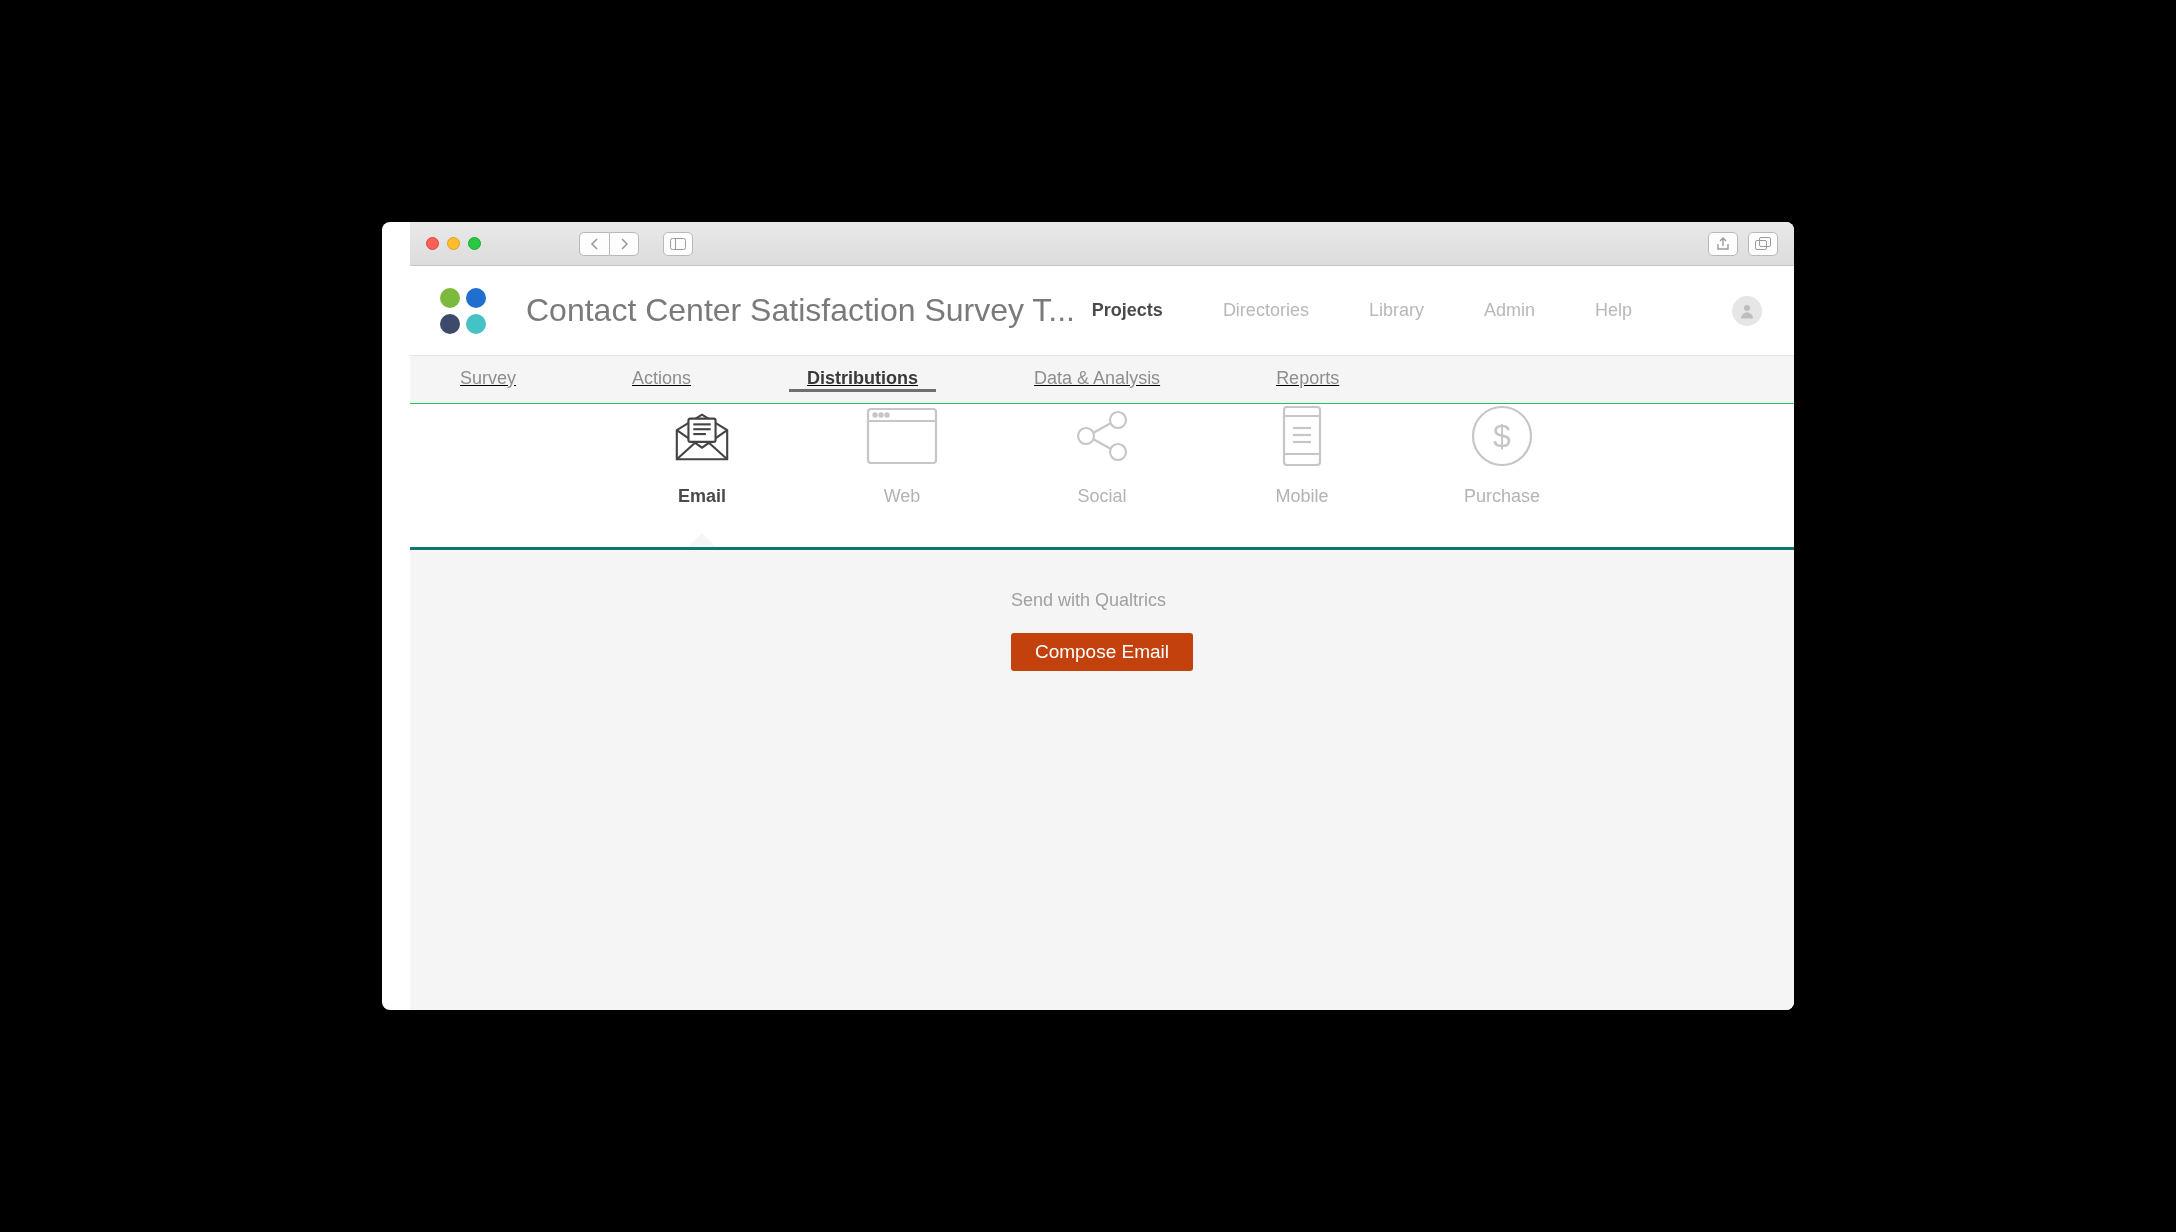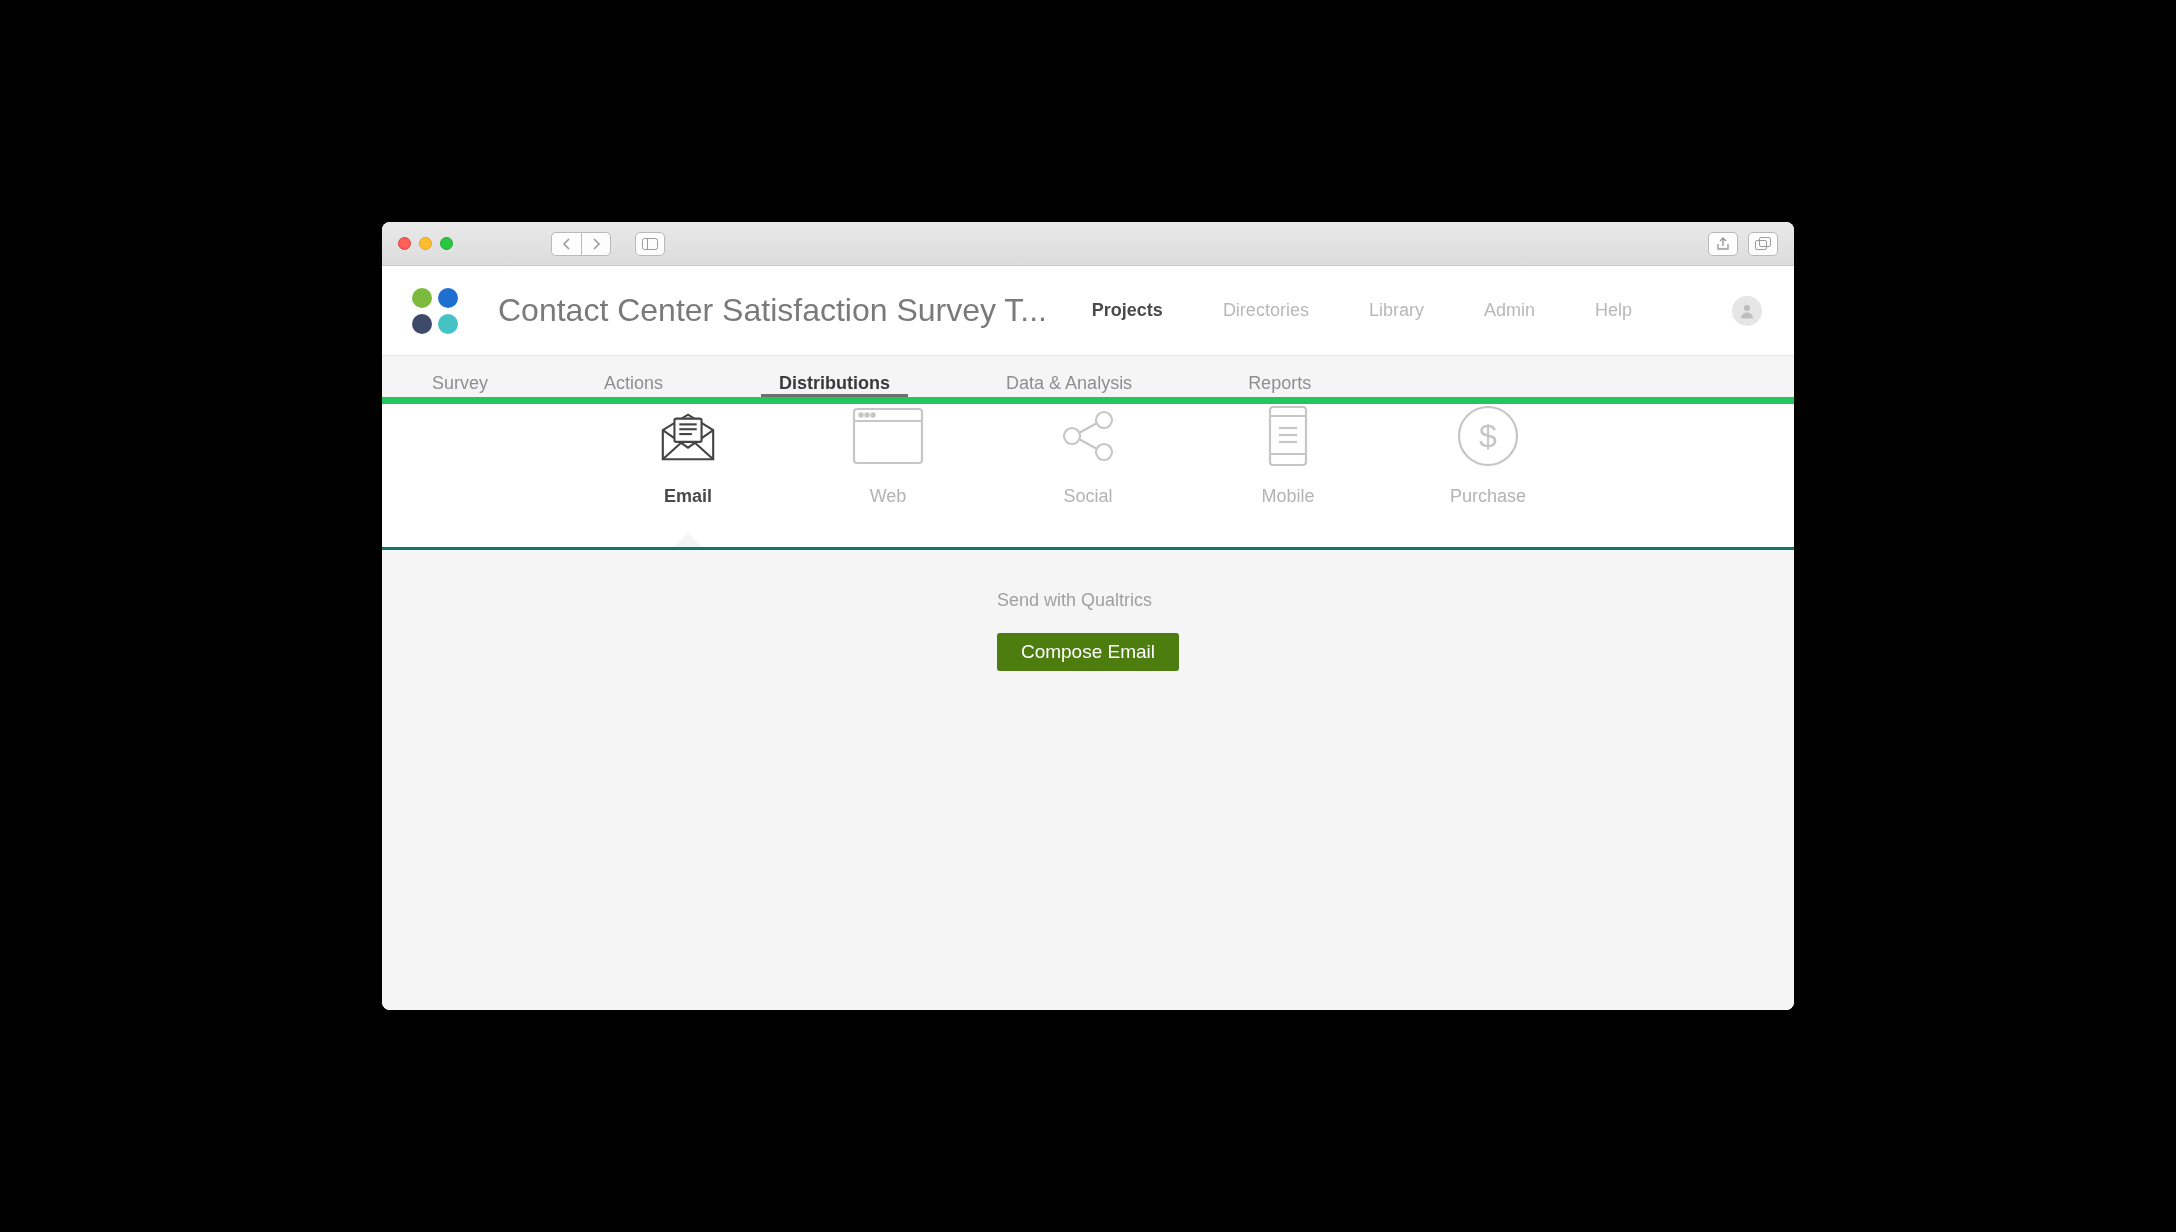--- a/index.html
+++ b/index.html
@@ -9,20 +9,21 @@
     left: 50%; top: 50%;
     transform: translate(-50%, -50%);
     width: 1412px;
     height: 788px;
     background: #fff;
     border-radius: 8px;
     overflow: hidden;
     box-shadow: 0 20px 60px rgba(0,0,0,0.5);
     display: flex;
     flex-direction: column;
+    padding-left: 28px;
   }
   
   .titlebar {
     height: 44px;
     background: linear-gradient(#e9e9e9, #dcdcdc);
     border-bottom: 1px solid #c7c7c7;
     display: flex;
     align-items: center;
     padding: 0 16px;
     gap: 8px;
@@ -82,24 +83,25 @@
     width:30px; height:30px; border-radius:50%;
     background:#e6e6e6;
     margin-left:40px;
     display:flex; align-items:center; justify-content:center;
   }
   .avatar svg { width:18px; height:18px; fill:#bdbdbd; }
   
   .subnav {
     height:48px;
     background:#f5f5f5;
-    border-bottom:7px solid #22c55e;
-    display:flex;
-    align-items:flex-end;
+    border-bottom:1px solid #22c55e;
+    display:flex;
+    align-items:center;
     padding:0 32px;
+    text-decoration:underline;
   }
   .subnav a {
     display:flex; align-items:center;
     padding:0 18px;
     margin-right: 80px;
     font-size:18px;
     color:#8e8e8e;
     text-decoration:none;
     border-bottom:3px solid transparent;
   }
@@ -165,21 +167,21 @@
     gap:18px;
   }
   .col + .col { border-left:1px solid #d9d9d9; }
   .col h4 {
     font-size:18px;
     font-weight:400;
     color:#a0a0a0;
     margin-bottom:4px;
   }
   .btn {
-    background:#4d7c0f;
+    background:#c2410c;
     color:#fff;
     font-size:19px;
     font-weight:400;
     padding: 8px 24px;
     border:none;
     border-radius:3px;
     cursor:pointer;
     text-align:right;
     white-space:nowrap;
   }

